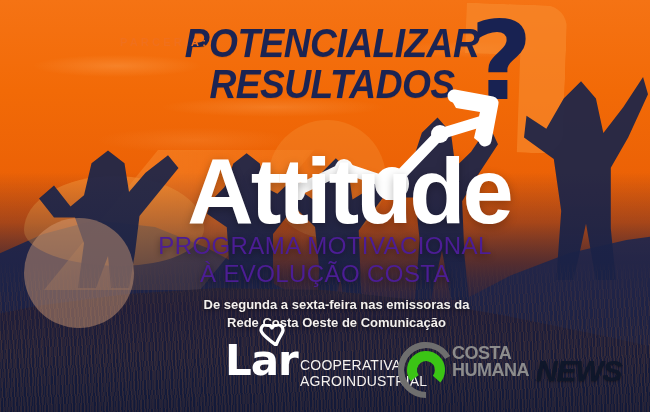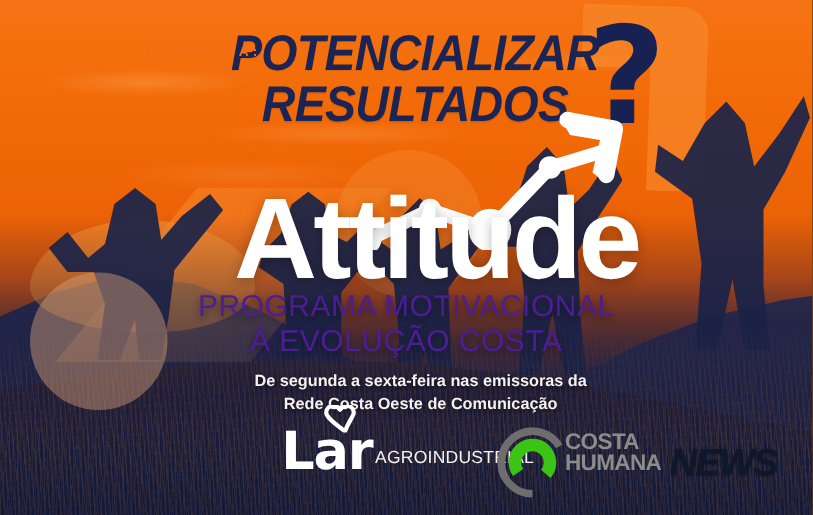--- a/index.html
+++ b/index.html
@@ -266,20 +266,21 @@
   <div class="parceria">PARCERIA:</div>
 
   <div class="lar-logo">
     <svg width="34" height="22" viewBox="0 0 34 22" style="position:absolute;left:30px;top:-16px;">
       <path d="M17 21 C6 13 2 9 2 6 C2 2.6 4.8 0.6 7.6 0.6 C10.2 0.6 12 2 13 3.8 C14 2 15.8 0.6 18.4 0.6 C21.2 0.6 24 2.6 24 6 C24 9 20 13 17 21 Z" transform="translate(4,0)" fill="none" stroke="#ffffff" stroke-width="3.4" stroke-linejoin="round"></path>
     </svg>
     <div class="lar-text">Lar</div>
   </div>
 
   <div class="coop">
+    <span>COOPERATIVA</span>
     <span>AGROINDUSTRIAL</span>
   </div>
 
   <div class="co-logo">
     <svg width="56" height="58" viewBox="0 0 56 58" xmlns="http://www.w3.org/2000/svg">
       <path d="M28 4 A25 25 0 1 0 28 54 A25 25 0 0 1 28 4 Z" fill="none" stroke="#6E6E6E" stroke-width="6"></path>
       <circle cx="28" cy="29" r="25" fill="none" stroke="#6E6E6E" stroke-width="6" stroke-dasharray="78 80" transform="rotate(150 28 29)"></circle>
       <circle cx="28" cy="29" r="14" fill="none" stroke="#3BC415" stroke-width="10" stroke-dasharray="62 30" transform="rotate(145 28 29)" stroke-linecap="butt"></circle>
     </svg>
   </div>

